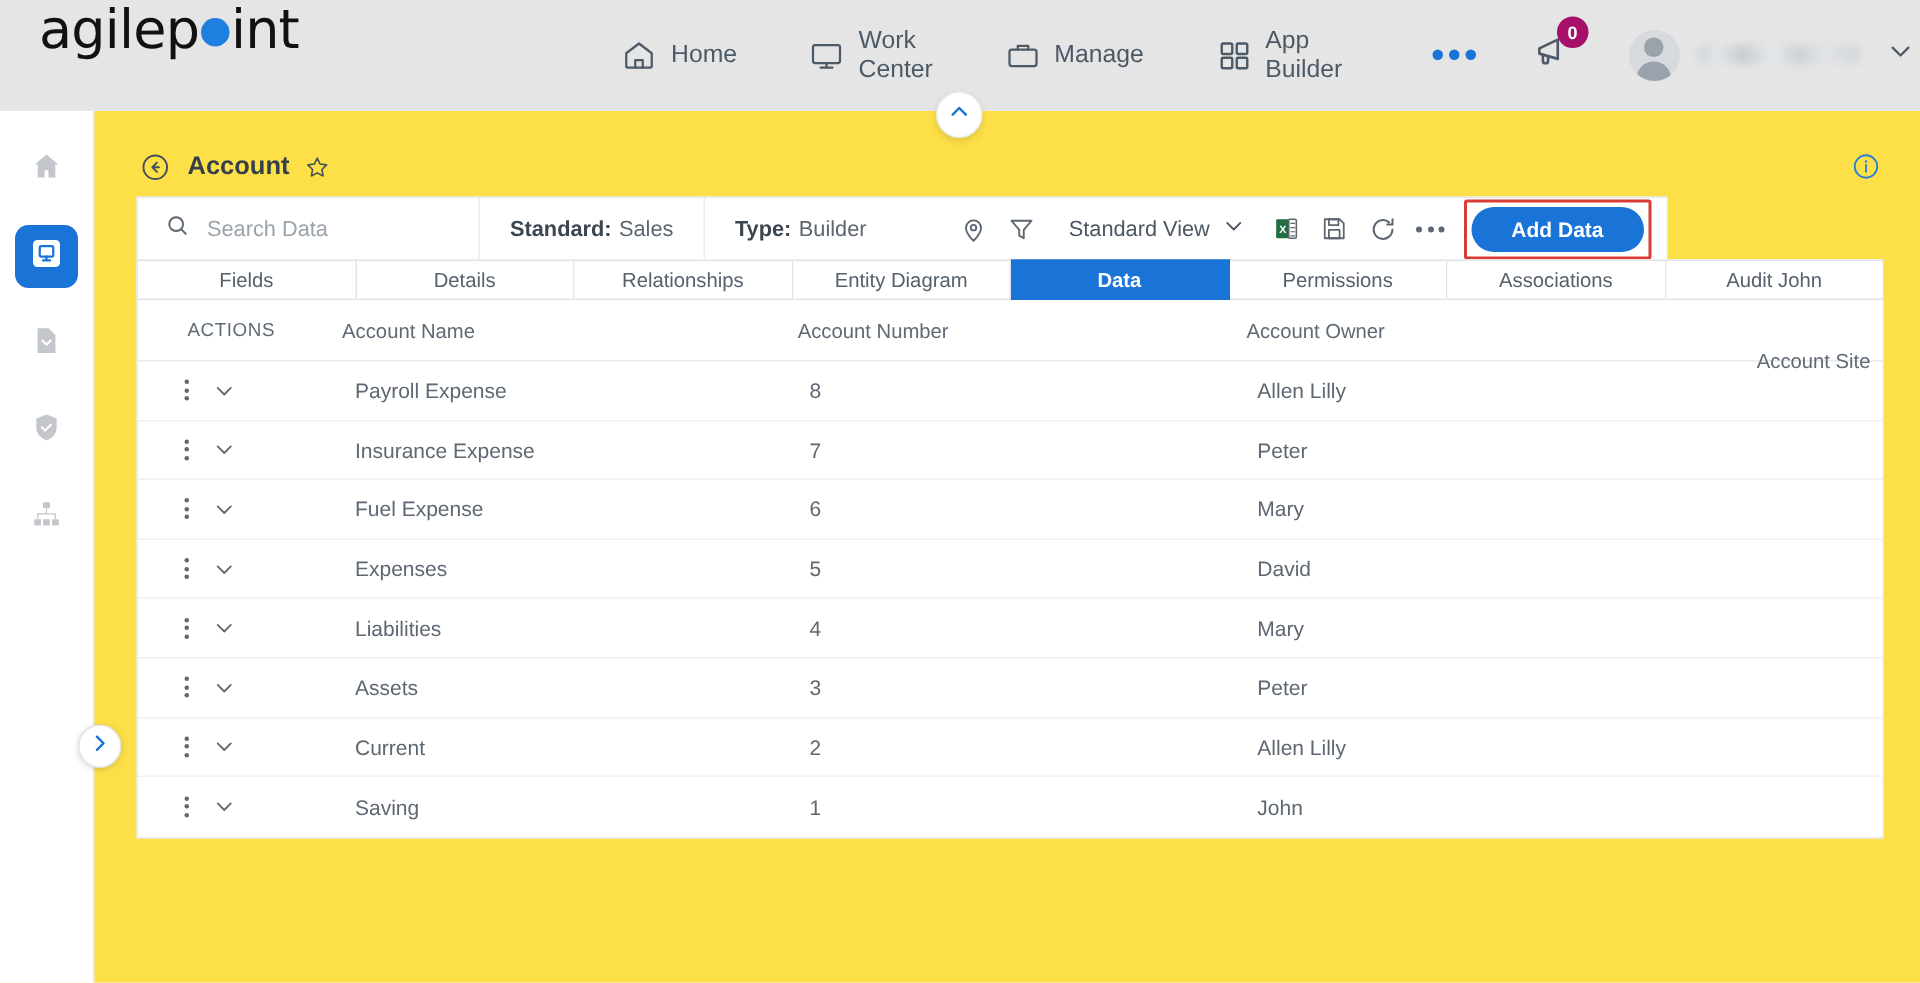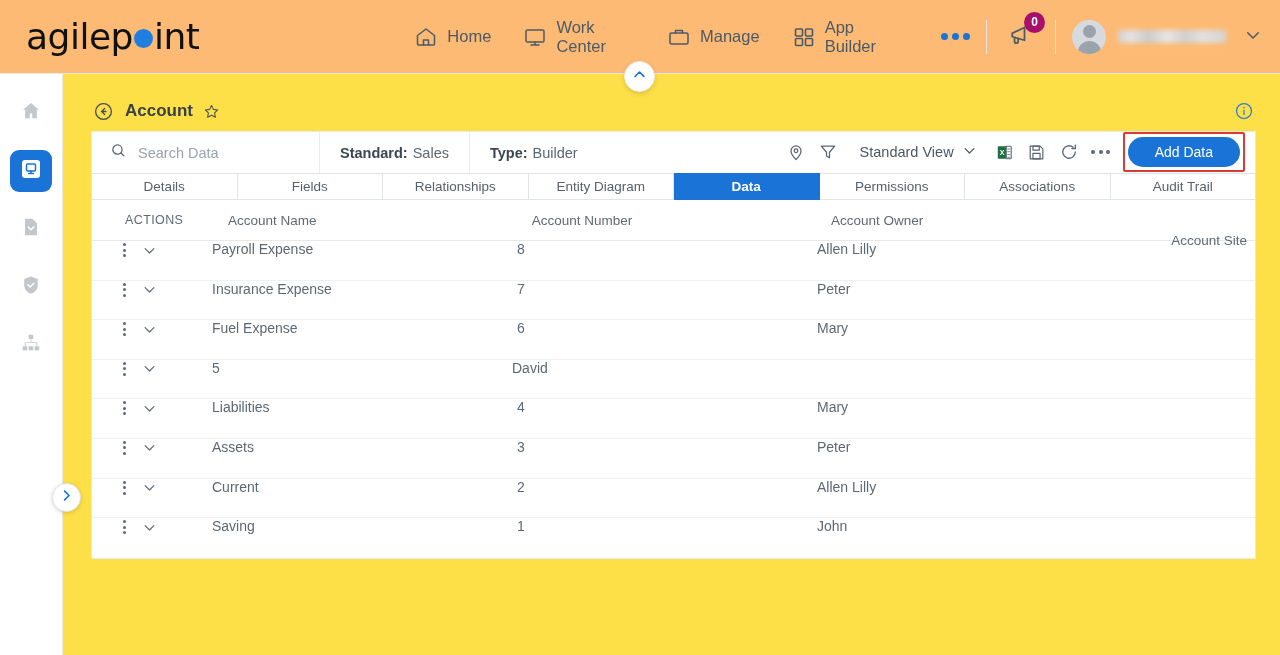--- a/index.html
+++ b/index.html
@@ -6,37 +6,37 @@
   html, body {
     width: 1280px; height: 655px;
     font-family: "Liberation Sans", sans-serif;
     background: #ffffff;
     overflow: hidden;
   }
 
   
   .topbar {
     position: absolute; left: 0; top: 0; width: 1280px; height: 74px;
-    background: #fdba74;
-    display: flex; align-items: center;
+    background: #e5e5e5;
+    display: flex; 
     border-bottom: 1px solid #e8e8e8;
   }
   .logo {
     margin-left: 26px;
     display: flex; align-items: baseline;
     font-size: 36px; letter-spacing: -0.5px; color: #111;
     font-family: "DejaVu Sans", sans-serif;
   }
   .logo-seg { font-weight: 400; }
   .logo-dot {
     display: inline-block; width: 19px; height: 19px; border-radius: 50%;
     background: #1f7fe0; margin: 0 1px; position: relative; top: -1px;
   }
 
-  .mainnav { display: flex; align-items: center; margin-left: 215px; gap: 32px; }
+  .mainnav { display: flex; align-items: center; margin-left: 215px; gap: 48px; }
   .navitem {
     display: flex; align-items: center; gap: 9px;
     color: #4c5a67; font-size: 16.5px; cursor: pointer;
   }
   .navitem svg { display: block; }
   .nav-dots { display: flex; gap: 4px; margin-left: 12px; cursor: pointer; }
   .nav-dots i { width: 7px; height: 7px; border-radius: 50%; background: #1a73d6; display: block; }
 
   .hdr-right { margin-left: auto; display: flex; align-items: center; gap: 0; padding-right: 18px; }
   .hdr-sep { width: 1px; height: 34px; background: #e3e3e3; margin: 0 16px; }
@@ -96,23 +96,23 @@
     position: absolute; left: 0; top: 18px; width: 1217px; height: 38px;
     display: flex; align-items: center; padding-left: 30px;
   }
   .back-ico { cursor: pointer; display: flex; }
   .page-title { font-size: 17px; font-weight: bold; color: #36404a; margin: 0 10px 0 11px; }
   .star-ico { cursor: pointer; display: flex; }
   .info-ico { margin-left: auto; margin-right: 26px; cursor: pointer; display: flex; }
 
   
   .toolbar {
-    position: absolute; left: 28px; top: 57px; width: 1165px; height: 42px;
+    position: absolute; left: 28px; top: 57px; width: 1021px; height: 42px;
     background: #fff; border: 1px solid #e6e8ea; border-bottom: none;
-    display: flex; align-items: flex-start;
+    display: flex; align-items: center;
   }
   .search-cell {
     width: 228px; height: 100%; display: flex; align-items: center;
     gap: 11px; padding-left: 18px; border-right: 1px solid #e9ebed; cursor: text;
   }
   .search-cell input {
     border: none; outline: none; font-size: 14.5px; color: #5a6570;
     font-family: "Liberation Sans", sans-serif; width: 160px; background: transparent;
   }
   .search-cell input::placeholder { color: #9aa3ab; }
@@ -127,21 +127,21 @@
     display: flex; align-items: center; gap: 8px; cursor: pointer;
     font-size: 14.5px; color: #4c5763; padding: 0 12px 0 16px;
   }
   .dots3 { display: flex; gap: 3.5px; }
   .dots3 i { width: 4px; height: 4px; border-radius: 50%; background: #5d6874; display: block; }
   .addbtn-hl {
     border: 2.5px solid #d93b35; padding: 3px; border-radius: 2px;
     display: flex; align-items: center; margin-left: 6px;
   }
   .addbtn {
-    background: #1a73d6; color: #fff; font-size: 14px; font-weight: normal;
+    background: #1a73d6; color: #fff; font-size: 14px; font-weight: bold;
     border: none; border-radius: 17px; height: 30px; padding: 0 27px; cursor: pointer;
     font-family: "Liberation Sans", sans-serif;
   }
 
   
   .tabs {
     position: absolute; left: 28px; top: 99px; width: 1165px; height: 27px;
     display: flex; background: #fff;
   }
   .tab {
@@ -151,21 +151,21 @@
   }
   .tab:first-child { border-left: 1px solid #e1e4e7; }
   .tab.active { background: #1a73d6; color: #fff; font-weight: bold; border-color: #1a73d6; }
 
   
   .grid {
     position: absolute; left: 28px; top: 126px; width: 1165px;
     background: #fff; border: 1px solid #e6e8ea; border-top: none;
   }
   .grid-head { display: flex; height: 41px; align-items: center; border-bottom: 1px solid #e6e8ea; gap: 23px; }
-  .grid-row { display: flex; height: 39.6px; align-items: flex-start; border-bottom: 1px solid #eef0f2; }
+  .grid-row { display: flex; height: 39.6px; align-items: center; border-bottom: 1px solid #eef0f2; gap: 36px; }
   .grid-row:last-child { border-bottom: none; }
   .c-actions { width: 120px; padding-left: 29px; display: flex; align-items: center; gap: 14px; }
   .c-name { width: 305px; }
   .c-num { width: 300px; }
   .c-owner { width: 305px; }
   .c-site { width: 130px; margin-top: 40px; }
   .grid-head .c-actions { font-size: 12.5px; color: #5f6a75; letter-spacing: .4px; padding-left: 33px; display: block; }
   .grid-head div { font-size: 13.5px; color: #5f6a75; }
   .grid-head .c-site { text-align: right; padding-right: 8px; }
   .grid-row div { font-size: 14px; color: #5e6873; }
@@ -409,28 +409,28 @@
             <i></i>
           </div>
       </div>
       <div class="addbtn-hl">
         <button class="addbtn">Add Data</button>
       </div>
     </div>
   </div>
 
   <div class="tabs">
+    <div class="tab">Fields</div>
     <div class="tab">Details</div>
-    <div class="tab">Fields</div>
     <div class="tab">Relationships</div>
     <div class="tab">Entity Diagram</div>
     <div class="tab active">Data</div>
     <div class="tab">Permissions</div>
     <div class="tab">Associations</div>
-    <div class="tab">Audit Trail</div>
+    <div class="tab">Audit John</div>
   </div>
 
   <div class="grid">
     <div class="grid-head">
       <div class="c-actions">ACTIONS</div>
       <div class="c-name">Account Name</div>
       <div class="c-num">Account Number</div>
       <div class="c-owner">Account Owner</div>
       <div class="c-site">Account Site</div>
     </div>
@@ -495,20 +495,21 @@
               <i></i>
               <i></i>
               <i></i>
             </span>
             <span class="chev">
               <svg width="15" height="15" viewBox="0 0 24 24" fill="none" stroke="#5e6873" stroke-width="1.9" stroke-linecap="round" stroke-linejoin="round">
                 <path d="m5 9 7 7 7-7"></path>
               </svg>
             </span>
           </div>
+          <div class="c-name">Expenses</div>
           <div class="c-num">5</div>
           <div class="c-owner">David</div>
           <div class="c-site"></div>
         </div>
         <div class="grid-row">
           <div class="c-actions">
             <span class="kebab">
               <i></i>
               <i></i>
               <i></i>

